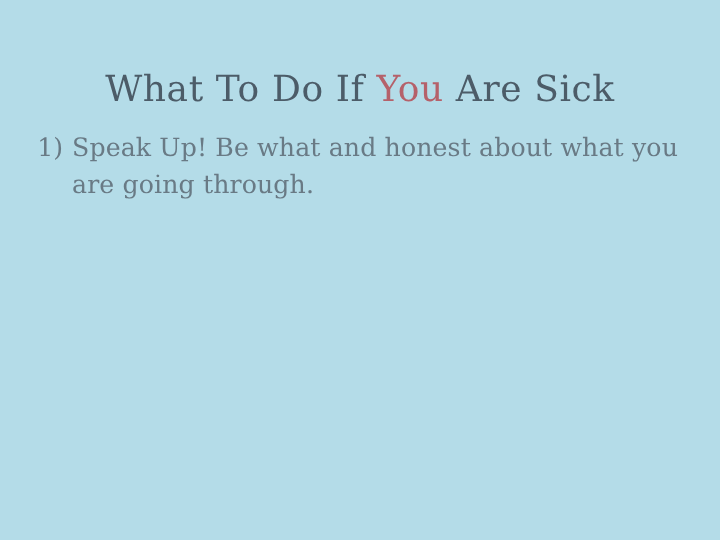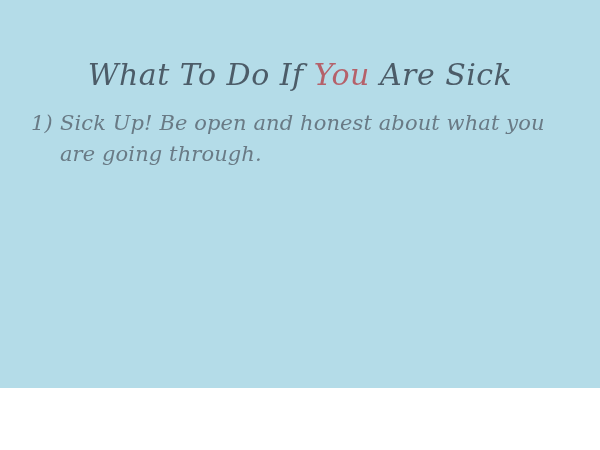--- a/index.html
+++ b/index.html
@@ -10,25 +10,24 @@
   body {
     width: 600px;
     height: 450px;
     overflow: hidden;
     font-family: "DejaVu Serif", serif;
   }
 
   #slide {
     position: relative;
     width: 600px;
-    height: 388px;
+    height: 450px;
     background: #b4dce8;
     box-sizing: border-box;
     overflow: hidden;
-    font-style: italic;
   }
 
   
   #slide-title {
     position: absolute;
     left: 0;
     top: 36px;
     width: 600px;
     text-align: center;
     font-family: "DejaVu Serif", serif;
@@ -80,17 +79,17 @@
 </head>
 <body>
 
 <div id="slide">
 
   <h1 id="slide-title"><span>What To Do If </span><span class="hl">You</span><span> Are Sick</span></h1>
 
   <ul id="body-list">
     <li class="body-item">
       <span class="body-marker">1)</span>
-      <span class="body-text">Sick Up! Be open and honest about what you are going through.</span>
+      <span class="body-text">Speak Up! Be what and honest about what you are going through.</span>
     </li>
   </ul>
 
 </div>
 
 </body></html>

